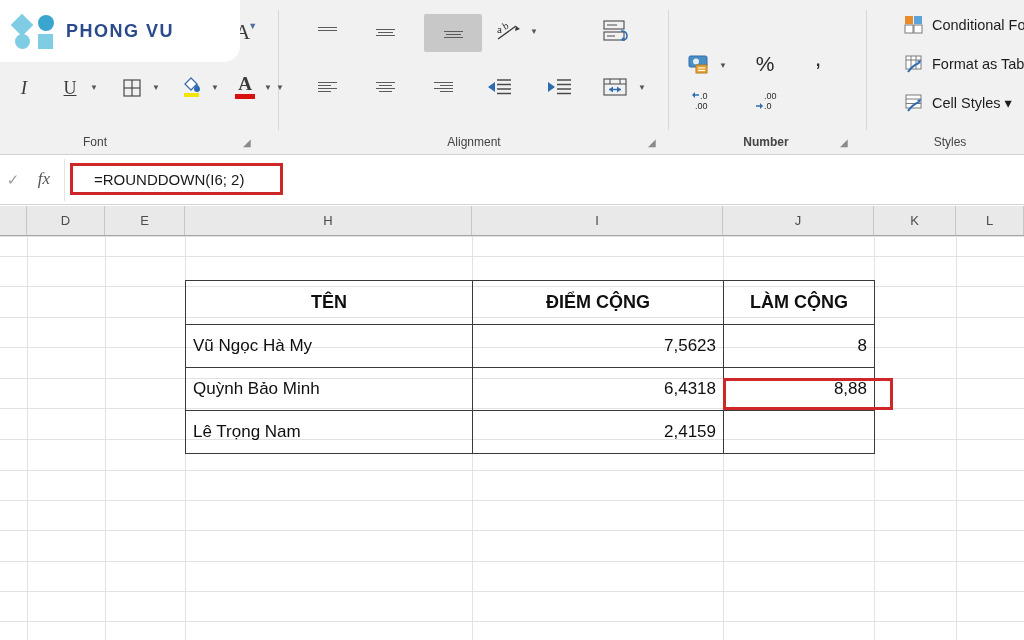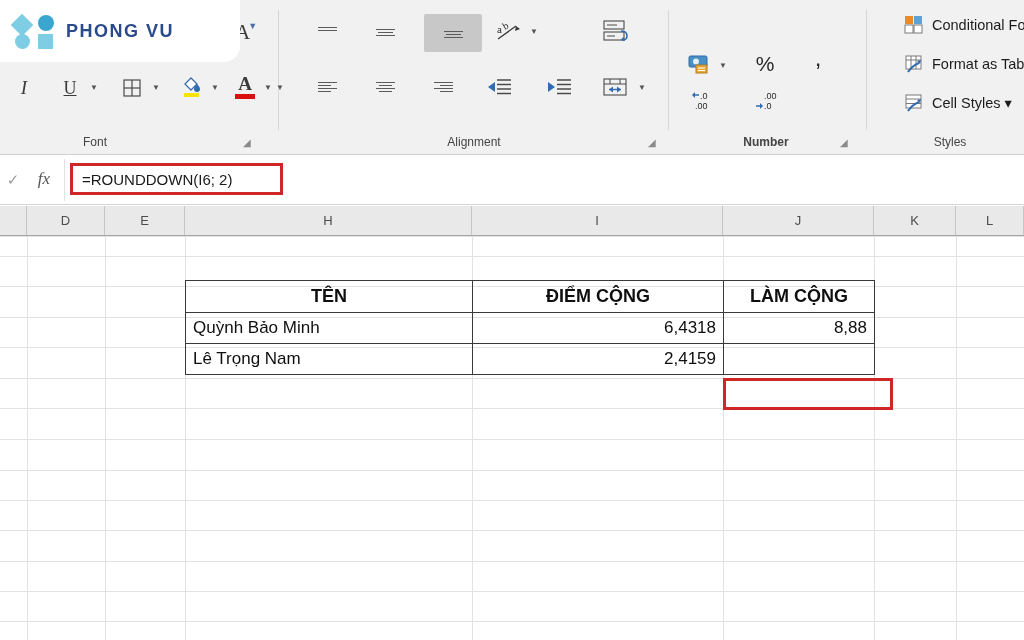--- a/index.html
+++ b/index.html
@@ -95,21 +95,21 @@
     position: absolute; left: 30px; top: 14px; width: 28px; height: 22px;
     font-family: "Liberation Serif", serif; font-style: italic;
     font-size: 17px; color: #555; text-align: center;
   }
   .fbar-div {
     position: absolute; left: 64px; top: 4px; width: 1px; height: 42px; background: #e2e2e2;
   }
   .fbar-hl {
     position: absolute; left: 70px; top: 163px; width: 213px; height: 32px;
     border: 3px solid #cf2727; background: #ffffff;
-    display: flex; align-items: center; padding-left: 9px;
+    display: flex; align-items: center; padding-left: 21px;
     font-size: 15px; color: #1a1a1a;
     font-family: "Liberation Sans", sans-serif;
   }
 
   
   .sheet { position: absolute; left: 0; top: 206px; width: 1024px; height: 434px; background: #fff; }
   .colhdr {
     position: absolute; left: 0; top: 0; width: 1024px; height: 30px;
     background: #e9e9e9; border-bottom: 1px solid #a5a5a5;
   }
@@ -122,21 +122,21 @@
   .gridcanvas { position: absolute; left: 0; top: 30px; width: 1024px; height: 404px; }
   .gline-h { position: absolute; height: 1px; background: #e2e2e2; left: 0; width: 1024px; }
   .gline-v { position: absolute; width: 1px; background: #e2e2e2; top: 0; height: 404px; }
 
   
   .dtable { position: absolute; border-collapse: collapse; }
   .dtable td {
     border: 1px solid #3a3a3a;
     font-family: "Liberation Sans", sans-serif;
     font-size: 17px; color: #0f0f0f;
-    padding: 5px 7px; height: 30px; overflow: hidden; white-space: nowrap;
+    padding: 11px 7px; height: 30px; overflow: hidden; white-space: nowrap;
   }
   .dtable td.hd { font-weight: bold; text-align: center; font-size: 18px; }
   .dtable td.num { text-align: right; }
   .dtable td.nm  { text-align: left; }
 
   .cell-hl {
     position: absolute; border: 3px solid #cf2727; pointer-events: none;
   }
 </style>
 </head>
@@ -439,20 +439,25 @@
     </div>
 
     <table class="dtable" style="left:185px;top:74px;">
       <tbody>
           <tr>
         <td class="hd" style="width:287px;">TÊN</td>
         <td class="hd" style="width:251px;">ĐIỂM CỘNG</td>
         <td class="hd" style="width:151px;">LÀM CỘNG</td>
       </tr>
       <tr>
+        <td class="nm">Vũ Ngọc Hà My</td>
+        <td class="num">7,5623</td>
+        <td class="num">8</td>
+      </tr>
+      <tr>
         <td class="nm">Quỳnh Bảo Minh</td>
         <td class="num">6,4318</td>
         <td class="num">8,88</td>
       </tr>
       <tr>
         <td class="nm">Lê Trọng Nam</td>
         <td class="num">2,4159</td>
         <td class="num"></td>
       </tr>
     </tbody>

